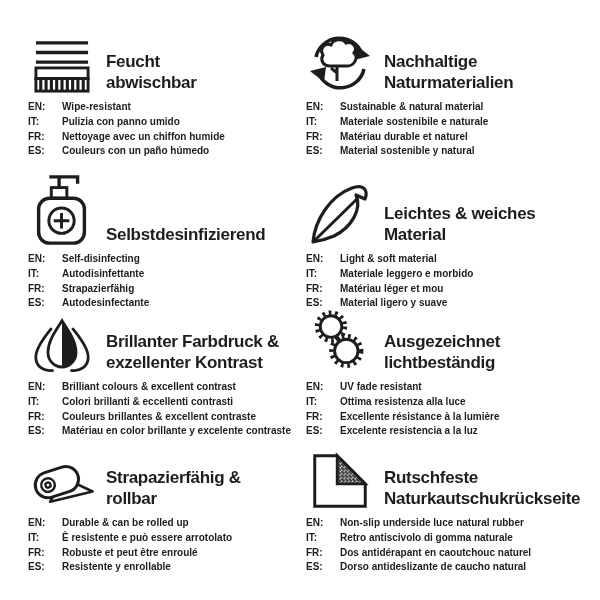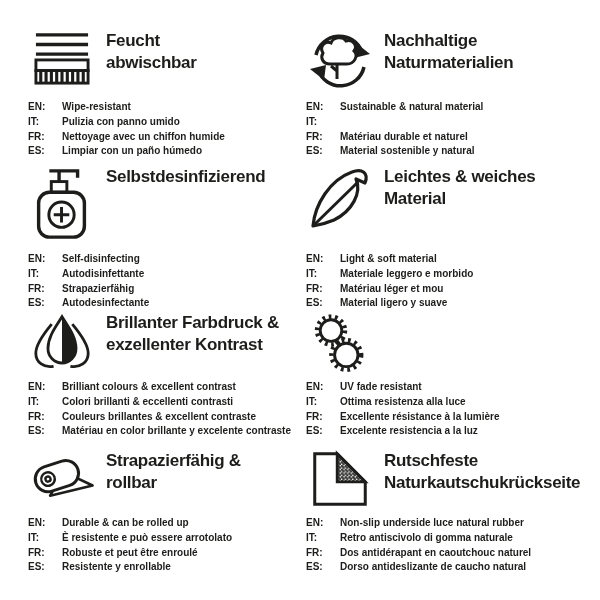--- a/index.html
+++ b/index.html
@@ -8,21 +8,21 @@
     font-family:"Liberation Sans",sans-serif;color:#1d1d1b;
   }
   .wrap{
     display:grid;
     grid-template-columns:278px 294px;
     grid-template-rows:136px 146px 138px 152px;
     padding:30px 0 0 28px;
     box-sizing:border-box;
   }
   .sec{display:flex;flex-direction:column}
-  .head{display:flex;align-items:flex-start}
+  .head{display:flex;align-items:flex-end}
   .r1 .head{height:64px}
   .r2 .head{height:80px}
   .r3 .head{height:62px}
   .r4 .head{height:60px}
   .icon{flex:0 0 68px;width:68px;display:flex;align-items:center;justify-content:center}
   .icon svg{display:block}
   .title{
     margin:0 0 0 10px;font-size:17px;font-weight:bold;line-height:1.28;
     letter-spacing:-0.3px;white-space:pre-line;color:#1d1d1b;
   }
@@ -59,21 +59,21 @@
       <li class="lang">
           <span class="ll">IT:</span>
           <span class="lt">Pulizia con panno umido</span>
         </li>
       <li class="lang">
           <span class="ll">FR:</span>
           <span class="lt">Nettoyage avec un chiffon humide</span>
         </li>
       <li class="lang">
           <span class="ll">ES:</span>
-          <span class="lt">Limpiar con un paño húmedo</span>
+          <span class="lt">Couleurs con un paño húmedo</span>
         </li>
     </ul>
   </section>
 
   <section class="sec r1">
     <div class="head">
       <span class="icon">
         <svg width="62" height="62" viewBox="0 0 62 62" fill="none" stroke="#1d1d1b">
           <path d="M7 25 A24 24 0 0 1 53 22" stroke-width="3.5"></path>
           <polygon points="47,13 61,24 45,28" fill="#1d1d1b" stroke="none"></polygon>
@@ -86,20 +86,21 @@
       <h2 class="title">Nachhaltige
 Naturmaterialien</h2>
     </div>
     <ul class="langs">
       <li class="lang">
           <span class="ll">EN:</span>
           <span class="lt">Sustainable &amp; natural material</span>
         </li>
       <li class="lang">
           <span class="ll">IT:</span>
+          <span class="lt">Materiale sostenibile e naturale</span>
         </li>
       <li class="lang">
           <span class="ll">FR:</span>
           <span class="lt">Matériau durable et naturel</span>
         </li>
       <li class="lang">
           <span class="ll">ES:</span>
           <span class="lt">Material sostenible y natural</span>
         </li>
     </ul>
@@ -211,20 +212,22 @@
   <section class="sec r3">
     <div class="head">
       <span class="icon">
         <svg width="54" height="66" viewBox="0 0 60 72" fill="none" stroke="#1d1d1b">
           <circle cx="20" cy="20" r="12" stroke-width="3.2"></circle>
           <circle cx="20" cy="20" r="15.5" stroke-width="5" stroke-dasharray="3 4"></circle>
           <circle cx="37" cy="47" r="13" stroke-width="3.2"></circle>
           <circle cx="37" cy="47" r="16.5" stroke-width="5" stroke-dasharray="3 4.2"></circle>
         </svg>
       </span>
+      <h2 class="title">Ausgezeichnet
+lichtbeständig</h2>
     </div>
     <ul class="langs">
       <li class="lang">
           <span class="ll">EN:</span>
           <span class="lt">UV fade resistant</span>
         </li>
       <li class="lang">
           <span class="ll">IT:</span>
           <span class="lt">Ottima resistenza alla luce</span>
         </li>

